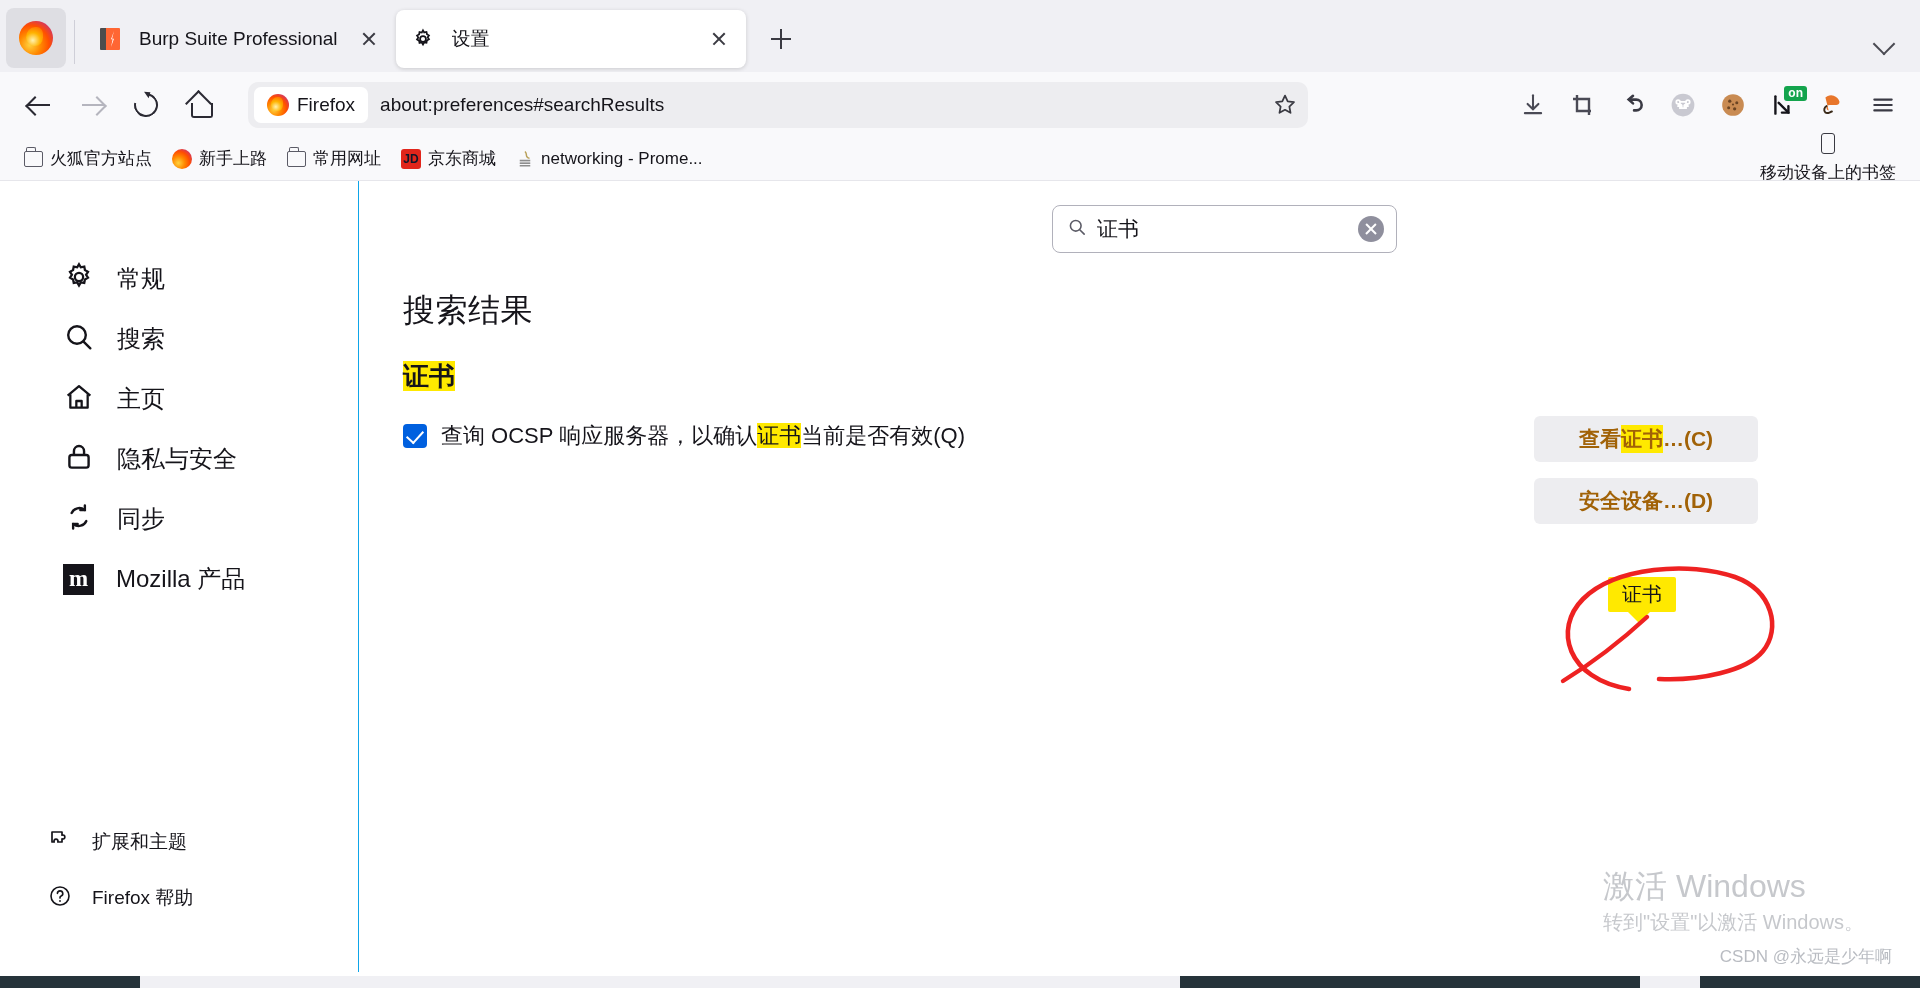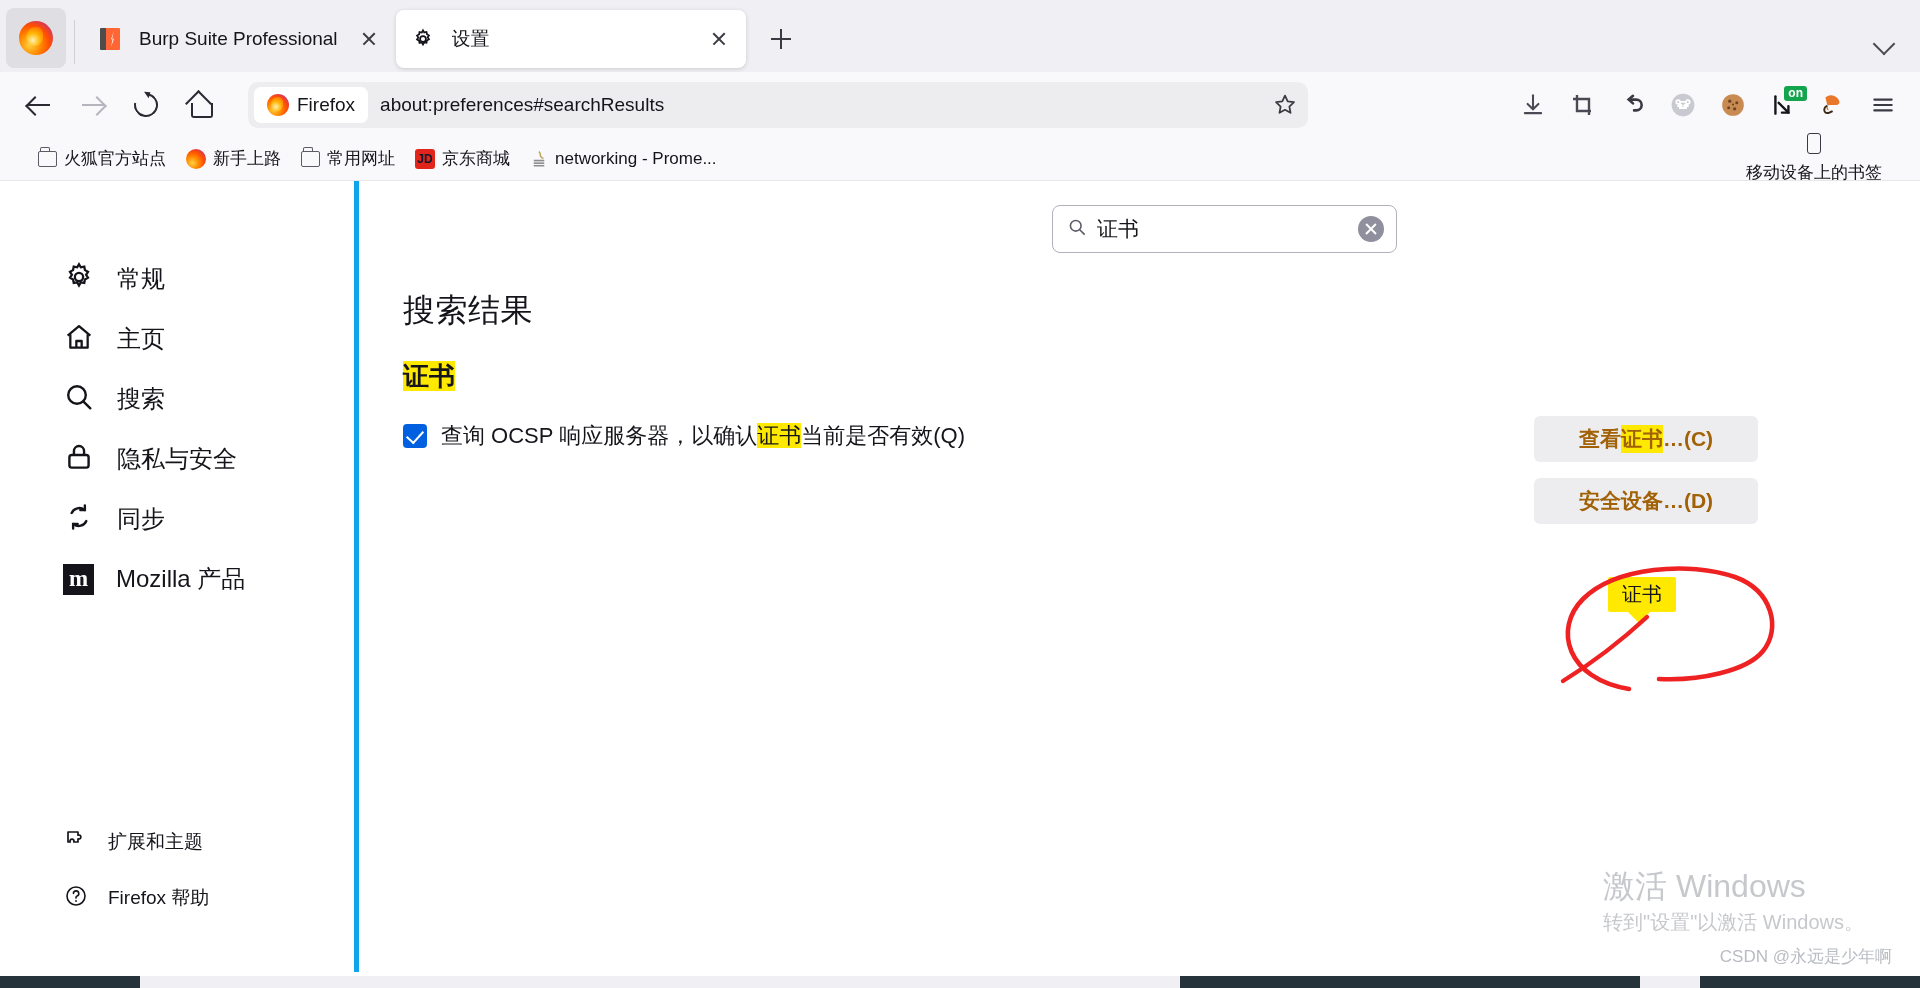--- a/index.html
+++ b/index.html
@@ -99,46 +99,46 @@
   .url-text { font-size:19px; color:#15141a; flex:1; white-space:nowrap; overflow:hidden; }
   .star-i { width:26px; height:25px; flex:none; color:#3a3a42; }
 
   .tb-icons { display:flex; align-items:center; gap:4px; margin-left:auto; }
   .tbi { width:46px; height:46px; display:flex; align-items:center; justify-content:center;
     position:relative; flex:none; }
 
   
   .bmbar {
     position:absolute; left:0; top:137px; width:1920px; height:44px;
-    background:#f9f9fb; display:flex; align-items:center; padding:0 28px;
+    background:#f9f9fb; display:flex; align-items:center; padding:0 14px;
     border-bottom:1px solid #e6e6eb;
   }
   .bm { display:flex; align-items:center; gap:7px; padding:4px 10px; border-radius:5px; flex:none; }
   .bm-label { font-size:17px; color:#15141a; white-space:nowrap; }
   .folder-i { width:19px; height:16px; border:1.6px solid #5b5b66; border-radius:2px; position:relative; flex:none; }
   .folder-i::before { content:""; position:absolute; left:1px; top:-5px; width:8px; height:4px;
     border:1.6px solid #5b5b66; border-bottom:none; border-radius:2px 2px 0 0; }
   .jd-i { width:20px; height:20px; background:#e1251b; border-radius:3px; color:#0f172a;
     font-size:12px; font-weight:bold; display:flex; align-items:center; justify-content:center; flex:none; }
   .prom-i { width:18px; height:18px; flex:none; }
   .ffsm { width:20px; height:20px; border-radius:50%; flex:none;
     background: radial-gradient(circle at 32% 70%, #ffd23f 0%, #ff8a00 32%, #ff4f00 58%, #c9307a 86%, #8a2be2 100%); }
   .mobile-bm { margin-left:auto; display:flex; align-items:center; gap:7px; padding:4px 10px;flex-direction:column; }
   .phone-i { width:14px; height:21px; border:1.7px solid #3a3a42; border-radius:3px; flex:none; }
 
   
   .page { position:absolute; left:0; top:181px; width:1920px; height:791px; background:#fff; }
   .sidebar {
     position:absolute; left:0; top:0; width:359px; height:791px;
-    border-right:5px solid #0ea5e9; background:#fff;
+    border-right:1px solid #0ea5e9; background:#fff;
   }
   .side-item { display:flex; align-items:center; gap:22px; height:60px; padding-left:63px; cursor:default; }
   .side-label { font-size:24px; color:#15141a; white-space:nowrap; }
   .side-bottom { position:absolute; left:0; bottom:46px; width:100%; }
-  .side-item.small { height:56px; gap:20px; padding-left:64px; }
+  .side-item.small { height:56px; gap:20px; padding-left:48px; }
   .side-item.small .side-label { font-size:19px; }
 
   .content { position:absolute; left:359px; top:0; right:0; height:791px; }
 
   .searchwrap { position:absolute; left:693px; top:24px; width:345px; }
   .searchbox {
     height:48px; border:1px solid #b1b1bb; border-radius:8px; background:#fff;
     display:flex; align-items:center; padding:0 12px 0 14px; gap:10px;
   }
   .search-val { font-size:21px; color:#15141a; flex:1; }
@@ -349,37 +349,37 @@
           <svg width="32" height="32" viewBox="0 0 24 24" fill="none" stroke="#15141a" stroke-width="1.7">
             <circle cx="12" cy="12" r="3.1"></circle>
             <path d="M12 2.4l1.35 2.3 2.6-.5.5 2.6 2.3 1.35-1.45 2.2 1.45 2.2-2.3 1.35-.5 2.6-2.6-.5L12 18.3l-1.35-2.3-2.6.5-.5-2.6-2.3-1.35 1.45-2.2-1.45-2.2 2.3-1.35.5-2.6 2.6.5z"></path>
           </svg>
         </span>
         <span class="side-label">常规</span>
       </div>
 
       <div class="side-item">
         <span>
+          <svg width="32" height="32" viewBox="0 0 24 24" fill="none" stroke="#15141a" stroke-width="1.8" stroke-linecap="round">
+            <circle cx="10.5" cy="10.5" r="6.6"></circle>
+              <path d="M15.4 15.4L20.5 20.5"></path>
+          </svg>
+        </span>
+        <span class="side-label">搜索</span>
+      </div>
+
+      <div class="side-item">
+        <span>
           <svg width="32" height="32" viewBox="0 0 24 24" fill="none" stroke="#15141a" stroke-width="1.7" stroke-linejoin="round">
             <path d="M3.5 11L12 3.8 20.5 11"></path>
             <path d="M5.5 10v10h13V10"></path>
             <path d="M10 20v-5h4v5"></path>
           </svg>
         </span>
         <span class="side-label">主页</span>
-      </div>
-
-      <div class="side-item">
-        <span>
-          <svg width="32" height="32" viewBox="0 0 24 24" fill="none" stroke="#15141a" stroke-width="1.8" stroke-linecap="round">
-            <circle cx="10.5" cy="10.5" r="6.6"></circle>
-              <path d="M15.4 15.4L20.5 20.5"></path>
-          </svg>
-        </span>
-        <span class="side-label">搜索</span>
       </div>
 
       <div class="side-item">
         <span>
           <svg width="32" height="32" viewBox="0 0 24 24" fill="none" stroke="#15141a" stroke-width="1.8">
             <rect x="4.8" y="10.5" width="14.4" height="9.5" rx="1.8"></rect>
             <path d="M8.2 10.5V7.6a3.8 3.8 0 0 1 7.6 0v2.9"></path>
           </svg>
         </span>
         <span class="side-label">隐私与安全</span>

